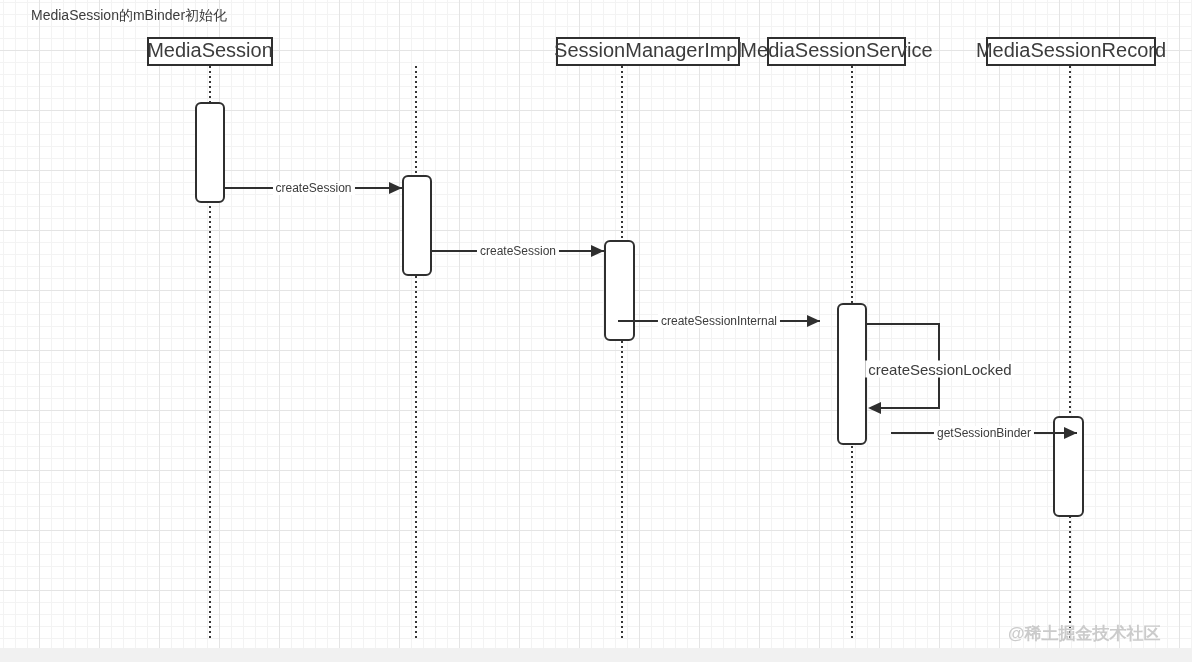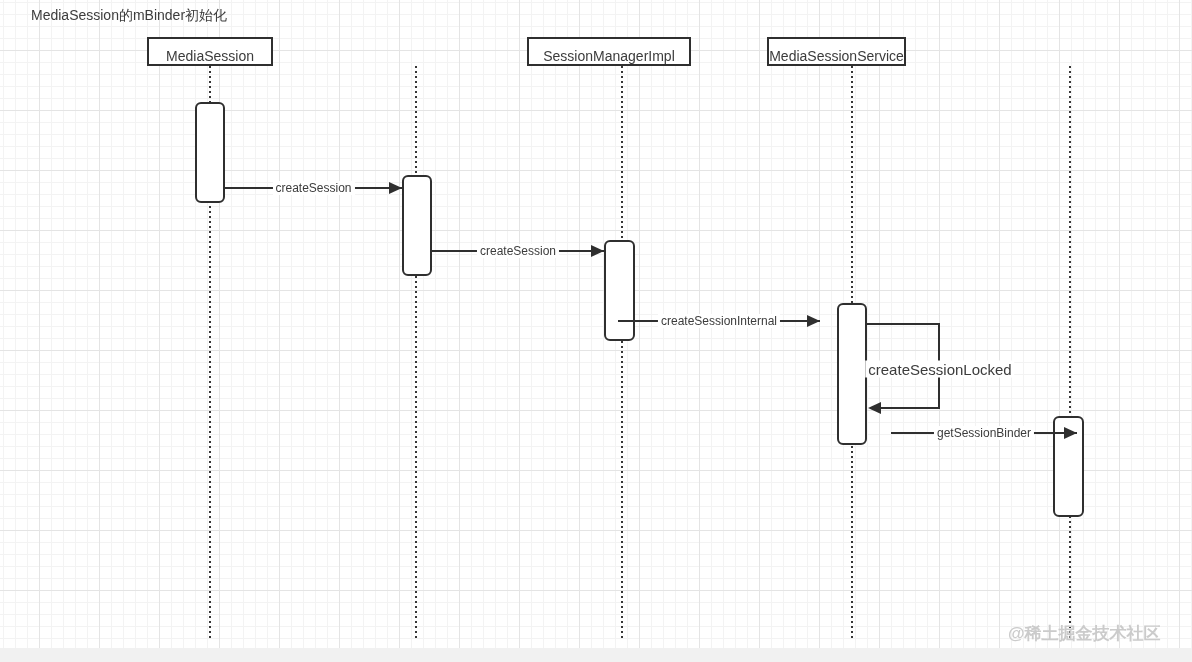--- a/index.html
+++ b/index.html
@@ -33,23 +33,23 @@
     width:2px;
     background-image:repeating-linear-gradient(to bottom,#363636 0px,#363636 2px,transparent 2px,transparent 5px);
   }
   .pbox{
     position:absolute;
     height:29px;
     box-sizing:border-box;
     border:2px solid #2f2f2f;
     background:#ffffff;
     display:flex;
-    align-items:flex-end;
+    align-items:flex-start;
     justify-content:center;
-    font-size:14px;
+    font-size:20px;
     color:#3c3c3c;
     white-space:nowrap;
     z-index:3;
   }
   .act{
     position:absolute;
     box-sizing:border-box;
     border:2px solid #2f2f2f;
     border-radius:6px;
     background:#ffffff;
@@ -129,25 +129,28 @@
 
   <div class="lifeline" style="left:209px;top:66px;height:574px"></div>
   <div class="lifeline" style="left:415px;top:66px;height:574px"></div>
   <div class="lifeline" style="left:621px;top:66px;height:574px"></div>
   <div class="lifeline" style="left:851px;top:66px;height:574px"></div>
   <div class="lifeline" style="left:1069px;top:66px;height:574px"></div>
 
   <div class="pbox" style="left:147px;top:37px;width:126px">
     <span>MediaSession</span>
   </div>
-  <div class="pbox" style="left:527px;top:37px;width:164px">
+  <div class="pbox" style="left:556px;top:37px;width:184px">
     <span>SessionManagerImpl</span>
   </div>
   <div class="pbox" style="left:767px;top:37px;width:139px">
     <span>MediaSessionService</span>
+  </div>
+  <div class="pbox" style="left:986px;top:37px;width:170px">
+    <span>MediaSessionRecord</span>
   </div>
 
   <div class="act" style="left:195px;top:102px;width:30px;height:101px"></div>
   <div class="act" style="left:402px;top:175px;width:30px;height:101px"></div>
   <div class="act" style="left:604px;top:240px;width:31px;height:101px"></div>
   <div class="act" style="left:837px;top:303px;width:30px;height:142px"></div>
   <div class="act" style="left:1053px;top:416px;width:31px;height:101px"></div>
 
   <div class="msg" style="left:225px;top:187px;width:177px">
     <span class="ah-right"></span>

